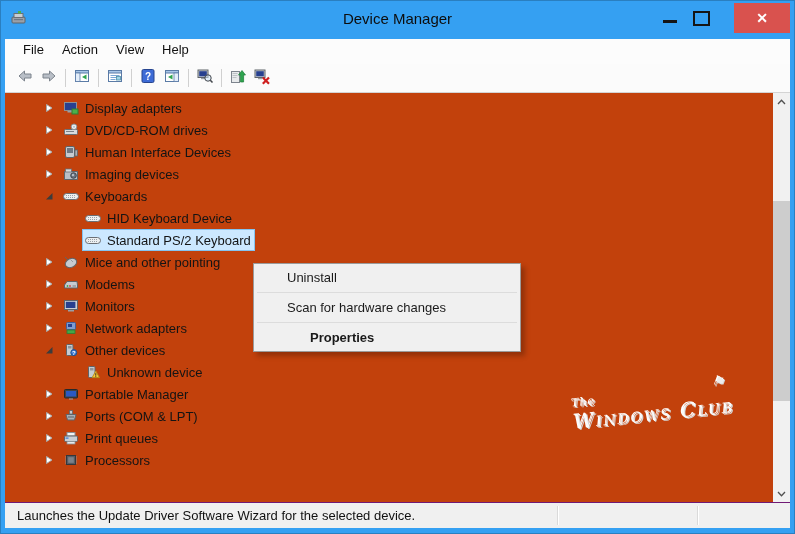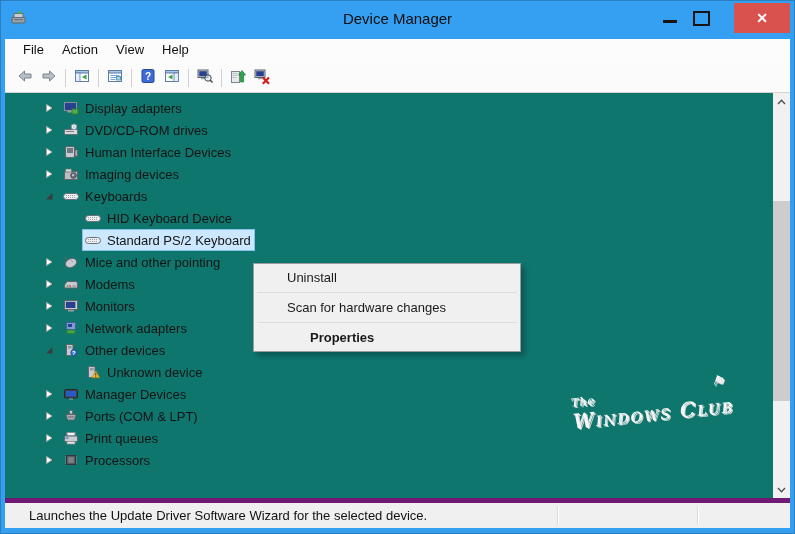--- a/index.html
+++ b/index.html
@@ -24,21 +24,21 @@
 
   .menubar{height:25px;display:flex;padding-left:9px;background:#fcfcfc;}
   .menu-item{padding:3px 9px;font-size:13px;color:#111;}
 
   .toolbar{height:28px;display:flex;align-items:center;padding-left:8px;background:#fbfbfb;
            border-bottom:1px solid #d4d4d4;}
   .tb-btn{width:24px;height:24px;display:flex;align-items:center;justify-content:center;}
   .tb-sep{width:1px;height:18px;background:#d0d0d0;margin:0 4px;}
 
   
-  .content{flex:1;position:relative;background:#0f766e;overflow:hidden;}
+  .content{flex:1;position:relative;background:#c2410c;overflow:hidden;}
   .tree{position:absolute;top:4px;left:0;right:17px;}
   .tree-row{height:22px;display:flex;align-items:center;font-size:13px;color:#141414;}
   .tree-row.lvl0{padding-left:40px;}
   .tree-row.lvl1{padding-left:78px;}
   .toggle{width:16px;display:flex;justify-content:flex-start;align-items:center;}
   .row-body{display:flex;align-items:center;height:20px;padding-right:3px;}
   .row-body.selected{background:#cce8ff;outline:1px solid #84c3f0;}
   .icon-cell{width:20px;display:flex;align-items:center;justify-content:center;}
   .tree-label{padding-left:4px;white-space:nowrap;}
 
@@ -62,22 +62,22 @@
   .context-menu{position:absolute;left:248px;top:170px;width:264px;background:#f0f0f0;
                 border:1px solid #9b9b9b;box-shadow:4px 4px 5px rgba(0,0,0,.25);
                 padding:1px;z-index:20;}
   .cm-item{height:25px;display:flex;align-items:center;padding-left:32px;
            font-size:13px;color:#1a1a1a;box-sizing:border-box;}
   .cm-item.hl{background:#cde6f7;border:1px solid #66a7e8;}
   .cm-item.bold{font-weight:bold;margin-left:23px;}
   .cm-sep{height:1px;background:#dcdcdc;margin:2px 2px;}
 
   
-  .statusbar{position:relative;height:25px;border-top:5px solid #701a75;background:#f0f0f0;
-             display:flex;align-items:center;padding-left:24px;font-size:13px;color:#111;}
+  .statusbar{position:relative;height:25px;border-top:1px solid #701a75;background:#f0f0f0;
+             display:flex;align-items:center;padding-left:12px;font-size:13px;color:#111;}
   .sb-sep{position:absolute;top:3px;bottom:3px;width:1px;background:#dadada;border-right:1px solid #fff;}
   .sb-sep1{left:552px;} .sb-sep2{left:692px;}
 </style>
 </head>
 <body>
 
 <div class="window">
 
   <div class="titlebar">
     <span class="win-icon">
@@ -395,21 +395,21 @@
               </svg>
             </span>
             <span class="row-body">
               <span class="icon-cell">
                 <svg width="16" height="14" viewBox="0 0 16 14">
                   <rect x="1.5" y="2.5" width="13" height="8.5" rx="1" fill="#3f444a" stroke="#24282c"></rect>
                   <rect x="3" y="4" width="10" height="5.5" fill="#2b59c3"></rect>
                   <rect x="6" y="11.5" width="4" height="1" fill="#9aa0a6"></rect>
                 </svg>
               </span>
-              <span class="tree-label">Manager Devices</span>
+              <span class="tree-label">Portable Manager</span>
             </span>
           </div>
           <div class="tree-row lvl0">
             <span class="toggle">
               <svg width="9" height="10" viewBox="0 0 9 10">
                 <path d="M1.5 1.5 L7 5 L1.5 8.5 Z" fill="#ffffff" stroke="#a7a7a7"></path>
               </svg>
             </span>
             <span class="row-body">
               <span class="icon-cell">

